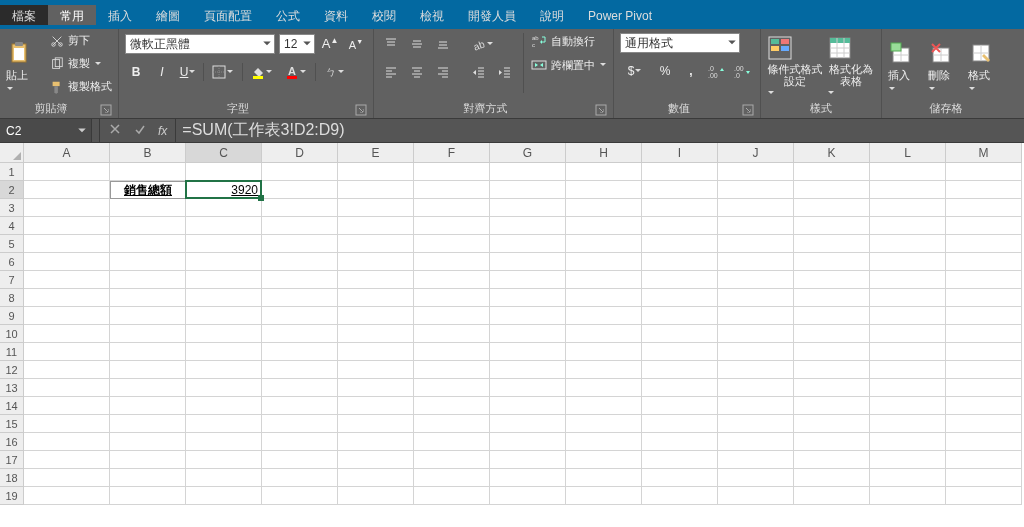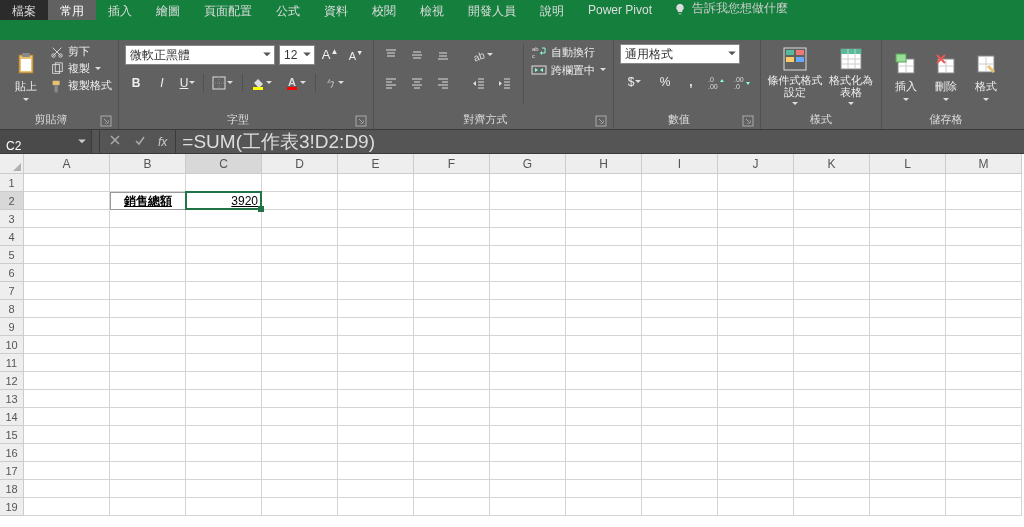--- a/index.html
+++ b/index.html
@@ -1,53 +1,53 @@
 <!DOCTYPE html>
 <html><head>
 <meta charset="utf-8">
 <style>
   * { box-sizing: border-box; margin: 0; padding: 0; font-family: "Microsoft JhengHei", "微軟正黑體", sans-serif; }
   body { width: 1024px; height: 527px; overflow: hidden; background: #fff; font-size: 12px; }
 
   
-  .tabs { display: flex; align-items: flex-start; height: 40px; background: #15803d; color: #ddd; }
+  .tabs { display: flex; align-items: center; height: 29px; background: #0369a1; color: #ddd; }
   .tab { padding: 3px 12px 0; cursor: pointer; font-size: 12px; }
   .tab.first { background: #2b2b2b; }
   .tab.active { background: #616161; color: #fff; }
   .tell-me { display: flex; align-items: center; padding: 0 10px; color: #ccc; gap: 6px; }
   .bulb { width: 12px; height: 12px; display:inline-block; }
 
   
   .ribbon { display: flex; height: 90px; background: #616161; color: #eee; border-bottom: 1px solid #3a3a3a; }
   .group { display: flex; flex-direction: column; justify-content: space-between; padding: 4px 6px 2px; border-right: 1px solid #505050; }
   .group-body { flex: 1; display: flex; align-items: flex-start; gap: 4px; }
   .group-label { text-align: center; font-size: 11px; color: #ddd; padding-top: 2px; }
-  .col { display: flex; flex-direction: column; gap: 2px; }
+  .col { display: flex; flex-direction: column; gap: 8px; }
   .row { display: flex; align-items: center; gap: 4px; }
-  .big-btn { display: flex; flex-direction: column; align-items: center; justify-content: center; width: 40px; height: 66px; gap: 2px; font-size: 11px; color:#eee; }
+  .big-btn { display: flex; flex-direction: column; justify-content: center; width: 40px; height: 66px; gap: 2px; font-size: 11px; color:#eee; }
   .big-btn .ic { width: 26px; height: 26px; }
   .mini { display: flex; align-items: center; gap: 4px; font-size: 11px; color:#eee; }
   .ic { display:inline-block; }
   .dd { width:8px; height:8px; }
   .sep-v { width:1px; height:60px; background:#505050; margin:0 3px; }
   .font-select { width:150px; height:20px; background:#fff; color:#333; border:1px solid #888; padding:0 16px 0 4px; position:relative; font-size:12px; display:flex; align-items:center; }
   .size-select { width:36px; height:20px; background:#fff; color:#333; border:1px solid #888; padding:0 14px 0 4px; font-size:12px; display:flex; align-items:center; position:relative;}
   .combo-arrow { position:absolute; right:2px; top:4px; }
   .tool { width:22px; height:22px; display:flex; align-items:center; justify-content:center; }
   .tool.split { width:30px; }
   .fmt-select { width:120px; height:20px; background:#fff; color:#333; border:1px solid #888; padding:0 14px 0 4px; font-size:12px; display:flex; align-items:center; position:relative; }
   .launcher { width:12px; height:12px; align-self:flex-end; margin-left:auto; }
 
   
   .fx-bar { display:flex; height:24px; background:#555; color:#eee; border-bottom:1px solid #3a3a3a; align-items:stretch; }
-  .namebox { width:92px; background:#4a4a4a; color:#fff; border-right:1px solid #3a3a3a; display:flex; align-items:flex-end; padding:0 18px 0 6px; position:relative; }
+  .namebox { width:92px; background:#4a4a4a; color:#fff; border-right:1px solid #3a3a3a; display:flex; align-items:center; padding:0 18px 0 6px; position:relative; }
   .namebox .combo-arrow { right:4px; top:7px; }
   .fx-btns { display:flex; align-items:center; gap:11px; padding:0 8px; border-right:1px solid #3a3a3a; }
   .fx-btns .ic { width:14px; height:14px; }
-  .formula { flex:1; display:flex; align-items:center; padding:0 6px; color:#ddd; font-size:19px; }
+  .formula { flex:1; display:flex; align-items:center; padding:0 6px; color:#ddd; font-size:16px; }
 
   
   .grid-wrap { display:flex; height: calc(527px - 22px - 90px - 24px); }
   .corner { width:24px; height:20px; background:#eee; border-right:1px solid #ccc; border-bottom:1px solid #ccc; position:relative; }
   .corner::after { content:""; position:absolute; right:2px; bottom:2px; width:0;height:0; border-style:solid; border-width:0 0 8px 8px; border-color:transparent transparent #b0b0b0 transparent; }
   .colheads { display:flex; height:20px; }
   .ch { background:#eee; border-right:1px solid #ccc; border-bottom:1px solid #ccc; text-align:center; font-size:12px; color:#555; line-height:20px; }
   .ch.sel { background:#d8d8d8; }
   .rowheads { width:24px; }
   .rh { height:18px; background:#eee; border-right:1px solid #ccc; border-bottom:1px solid #ccc; text-align:center; font-size:11px; color:#555; line-height:18px; }
@@ -74,28 +74,20 @@
   <div class="tab">插入</div>
   <div class="tab">繪圖</div>
   <div class="tab">頁面配置</div>
   <div class="tab">公式</div>
   <div class="tab">資料</div>
   <div class="tab">校閱</div>
   <div class="tab">檢視</div>
   <div class="tab">開發人員</div>
   <div class="tab">說明</div>
   <div class="tab">Power Pivot</div>
-  <div class="tell-me">
-    <span class="bulb">
-      <svg viewBox="0 0 16 16">
-          <path fill="#ddd" d="M8 1a5 5 0 00-3 9v2h6v-2a5 5 0 00-3-9zM6 14h4v1H6z"></path>
-        </svg>
-    </span>
-    <span>告訴我您想做什麼</span>
-  </div>
 </div>
 
 <div class="ribbon">
 
   <div class="group">
     <div class="group-body">
       <div class="big-btn">
         <span class="ic">
             <svg viewBox="0 0 26 26">
               <rect x="6" y="4" width="14" height="18" fill="#e8c070" stroke="#a07830"></rect>

